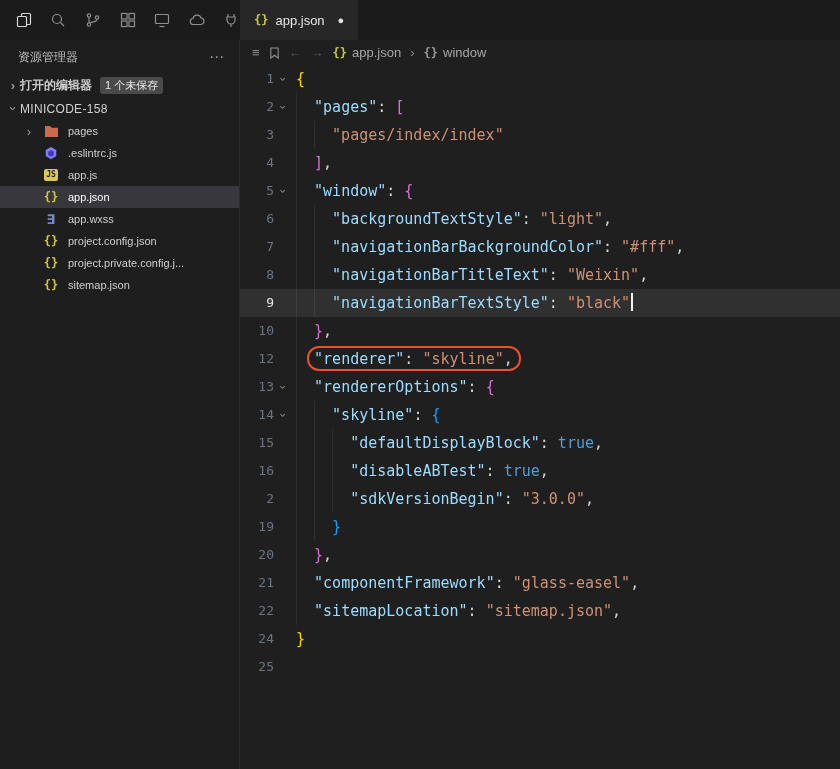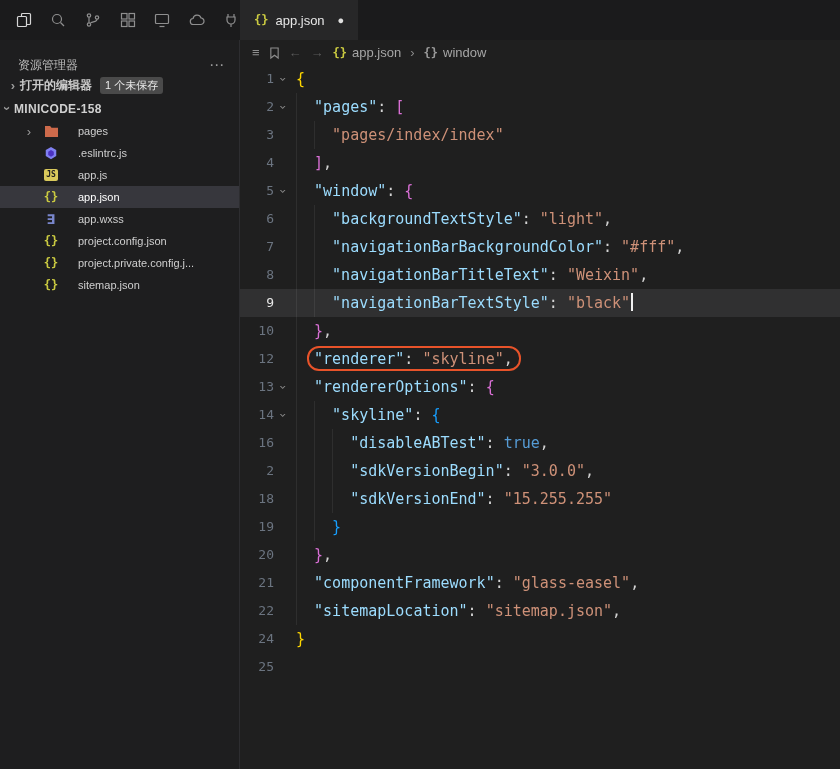--- a/index.html
+++ b/index.html
@@ -23,32 +23,32 @@
   .tab{display:flex;align-items:center;gap:7px;padding:0 14px;background:var(--c-tab);color:#e6e6e6;font-size:13px;cursor:pointer}
   .braces{color:#cbcb41;font-weight:bold;font-size:12px;font-family:"DejaVu Sans Mono",monospace}
   .braces.grey{color:#9a9a9a}
   .mod-dot{color:#e0e0e0;font-size:11px;margin-left:6px}
 
   
   .main{flex:1;display:flex;min-height:0}
 
   
   .sidebar{width:240px;flex:0 0 240px;background:#1e1e1f;border-right:1px solid #2d2d30;font-size:13px;color:#c5c5c5;overflow:hidden}
-  .sb-header{height:34px;display:flex;align-items:flex-end;justify-content:space-between;padding:0 14px 0 18px;font-size:12px;color:#bcbcbc}
+  .sb-header{height:34px;display:flex;align-items:center;justify-content:space-between;padding:0 14px 0 18px;font-size:12px;color:#bcbcbc}
   .more{color:#9a9a9a;font-size:15px;letter-spacing:1px;cursor:pointer}
   .sb-row{height:23px;display:flex;align-items:center;cursor:pointer;white-space:nowrap}
   .chev{display:inline-block;width:14px;text-align:center;color:#9a9a9a;font-size:13px;flex:0 0 14px}
   .chev.down{transform:rotate(90deg)}
   .open-editors{padding-left:6px;font-weight:bold;font-size:12px;color:#cccccc}
   .badge{background:#4a4a4a;color:#eaeaea;font-size:11px;font-weight:normal;border-radius:3px;padding:1px 5px;margin-left:8px}
-  .project{font-weight:bold;font-size:12px;color:#d0d0d0;letter-spacing:.3px}
+  .project{padding-left:6px;font-weight:normal;font-size:12px;color:#d0d0d0;letter-spacing:.3px}
   .file-row{height:22px;display:flex;align-items:center;padding-left:42px;position:relative;cursor:pointer;color:#cfcfcf}
   .file-row.selected{background:var(--c-selected);color:#ffffff}
   .file-row .chev{position:absolute;left:22px}
-  .fi{width:18px;flex:0 0 18px;display:flex;align-items:center;justify-content:center;margin-right:18px}
+  .fi{width:18px;flex:0 0 18px;display:flex;align-items:center;justify-content:center;margin-right:8px}
   .fi-js{background:#d9c95c;color:#1e1e1e;font-size:8px;font-weight:bold;padding:2px 2px;border-radius:2px;line-height:1;font-family:"DejaVu Sans Mono",monospace}
   .fi-json{color:#cbcb41;font-weight:bold;font-size:12px;font-family:"DejaVu Sans Mono",monospace}
   .fi-wxss{color:#7986cb;font-weight:bold;font-size:13px}
   .file-label{font-size:11px}
 
   
   .editor{flex:1;display:flex;flex-direction:column;background:var(--c-bg);min-width:0}
   .breadcrumbs{flex:0 0 25px;display:flex;align-items:center;gap:9px;padding:0 10px 0 12px;color:#9a9a9a;font-size:13px}
   .bc-icon{display:flex;align-items:center;justify-content:center;cursor:pointer;color:#8f8f8f}
   .bc-icon.dim{color:#5a5a5a}
@@ -313,38 +313,38 @@
           </div>
           <div class="line">
             <span class="gutter">
               <span class="lnum">14</span>
               <span class="fold"><span>›</span></span>
             </span>
             <span class="content"><span class="ind"></span><span class="ind"></span><span class="tk-key">"skyline"</span><span class="tk-pun">: </span><span class="tk-b3">{</span></span>
           </div>
           <div class="line">
             <span class="gutter">
+              <span class="lnum">15</span>
+              <span class="fold"></span>
+            </span>
+            <span class="content"><span class="ind"></span><span class="ind"></span><span class="ind"></span><span class="tk-key">"defaultDisplayBlock"</span><span class="tk-pun">: </span><span class="tk-bool">true</span><span class="tk-pun">,</span></span>
+          </div>
+          <div class="line">
+            <span class="gutter">
               <span class="lnum">16</span>
               <span class="fold"></span>
             </span>
             <span class="content"><span class="ind"></span><span class="ind"></span><span class="ind"></span><span class="tk-key">"disableABTest"</span><span class="tk-pun">: </span><span class="tk-bool">true</span><span class="tk-pun">,</span></span>
           </div>
           <div class="line">
             <span class="gutter">
               <span class="lnum">2</span>
               <span class="fold"></span>
             </span>
             <span class="content"><span class="ind"></span><span class="ind"></span><span class="ind"></span><span class="tk-key">"sdkVersionBegin"</span><span class="tk-pun">: </span><span class="tk-str">"3.0.0"</span><span class="tk-pun">,</span></span>
-          </div>
-          <div class="line">
-            <span class="gutter">
-              <span class="lnum">18</span>
-              <span class="fold"></span>
-            </span>
-            <span class="content"><span class="ind"></span><span class="ind"></span><span class="ind"></span><span class="tk-key">"sdkVersionEnd"</span><span class="tk-pun">: </span><span class="tk-str">"15.255.255"</span></span>
           </div>
           <div class="line">
             <span class="gutter">
               <span class="lnum">19</span>
               <span class="fold"></span>
             </span>
             <span class="content"><span class="ind"></span><span class="ind"></span><span class="tk-b3">}</span></span>
           </div>
           <div class="line">
             <span class="gutter">

